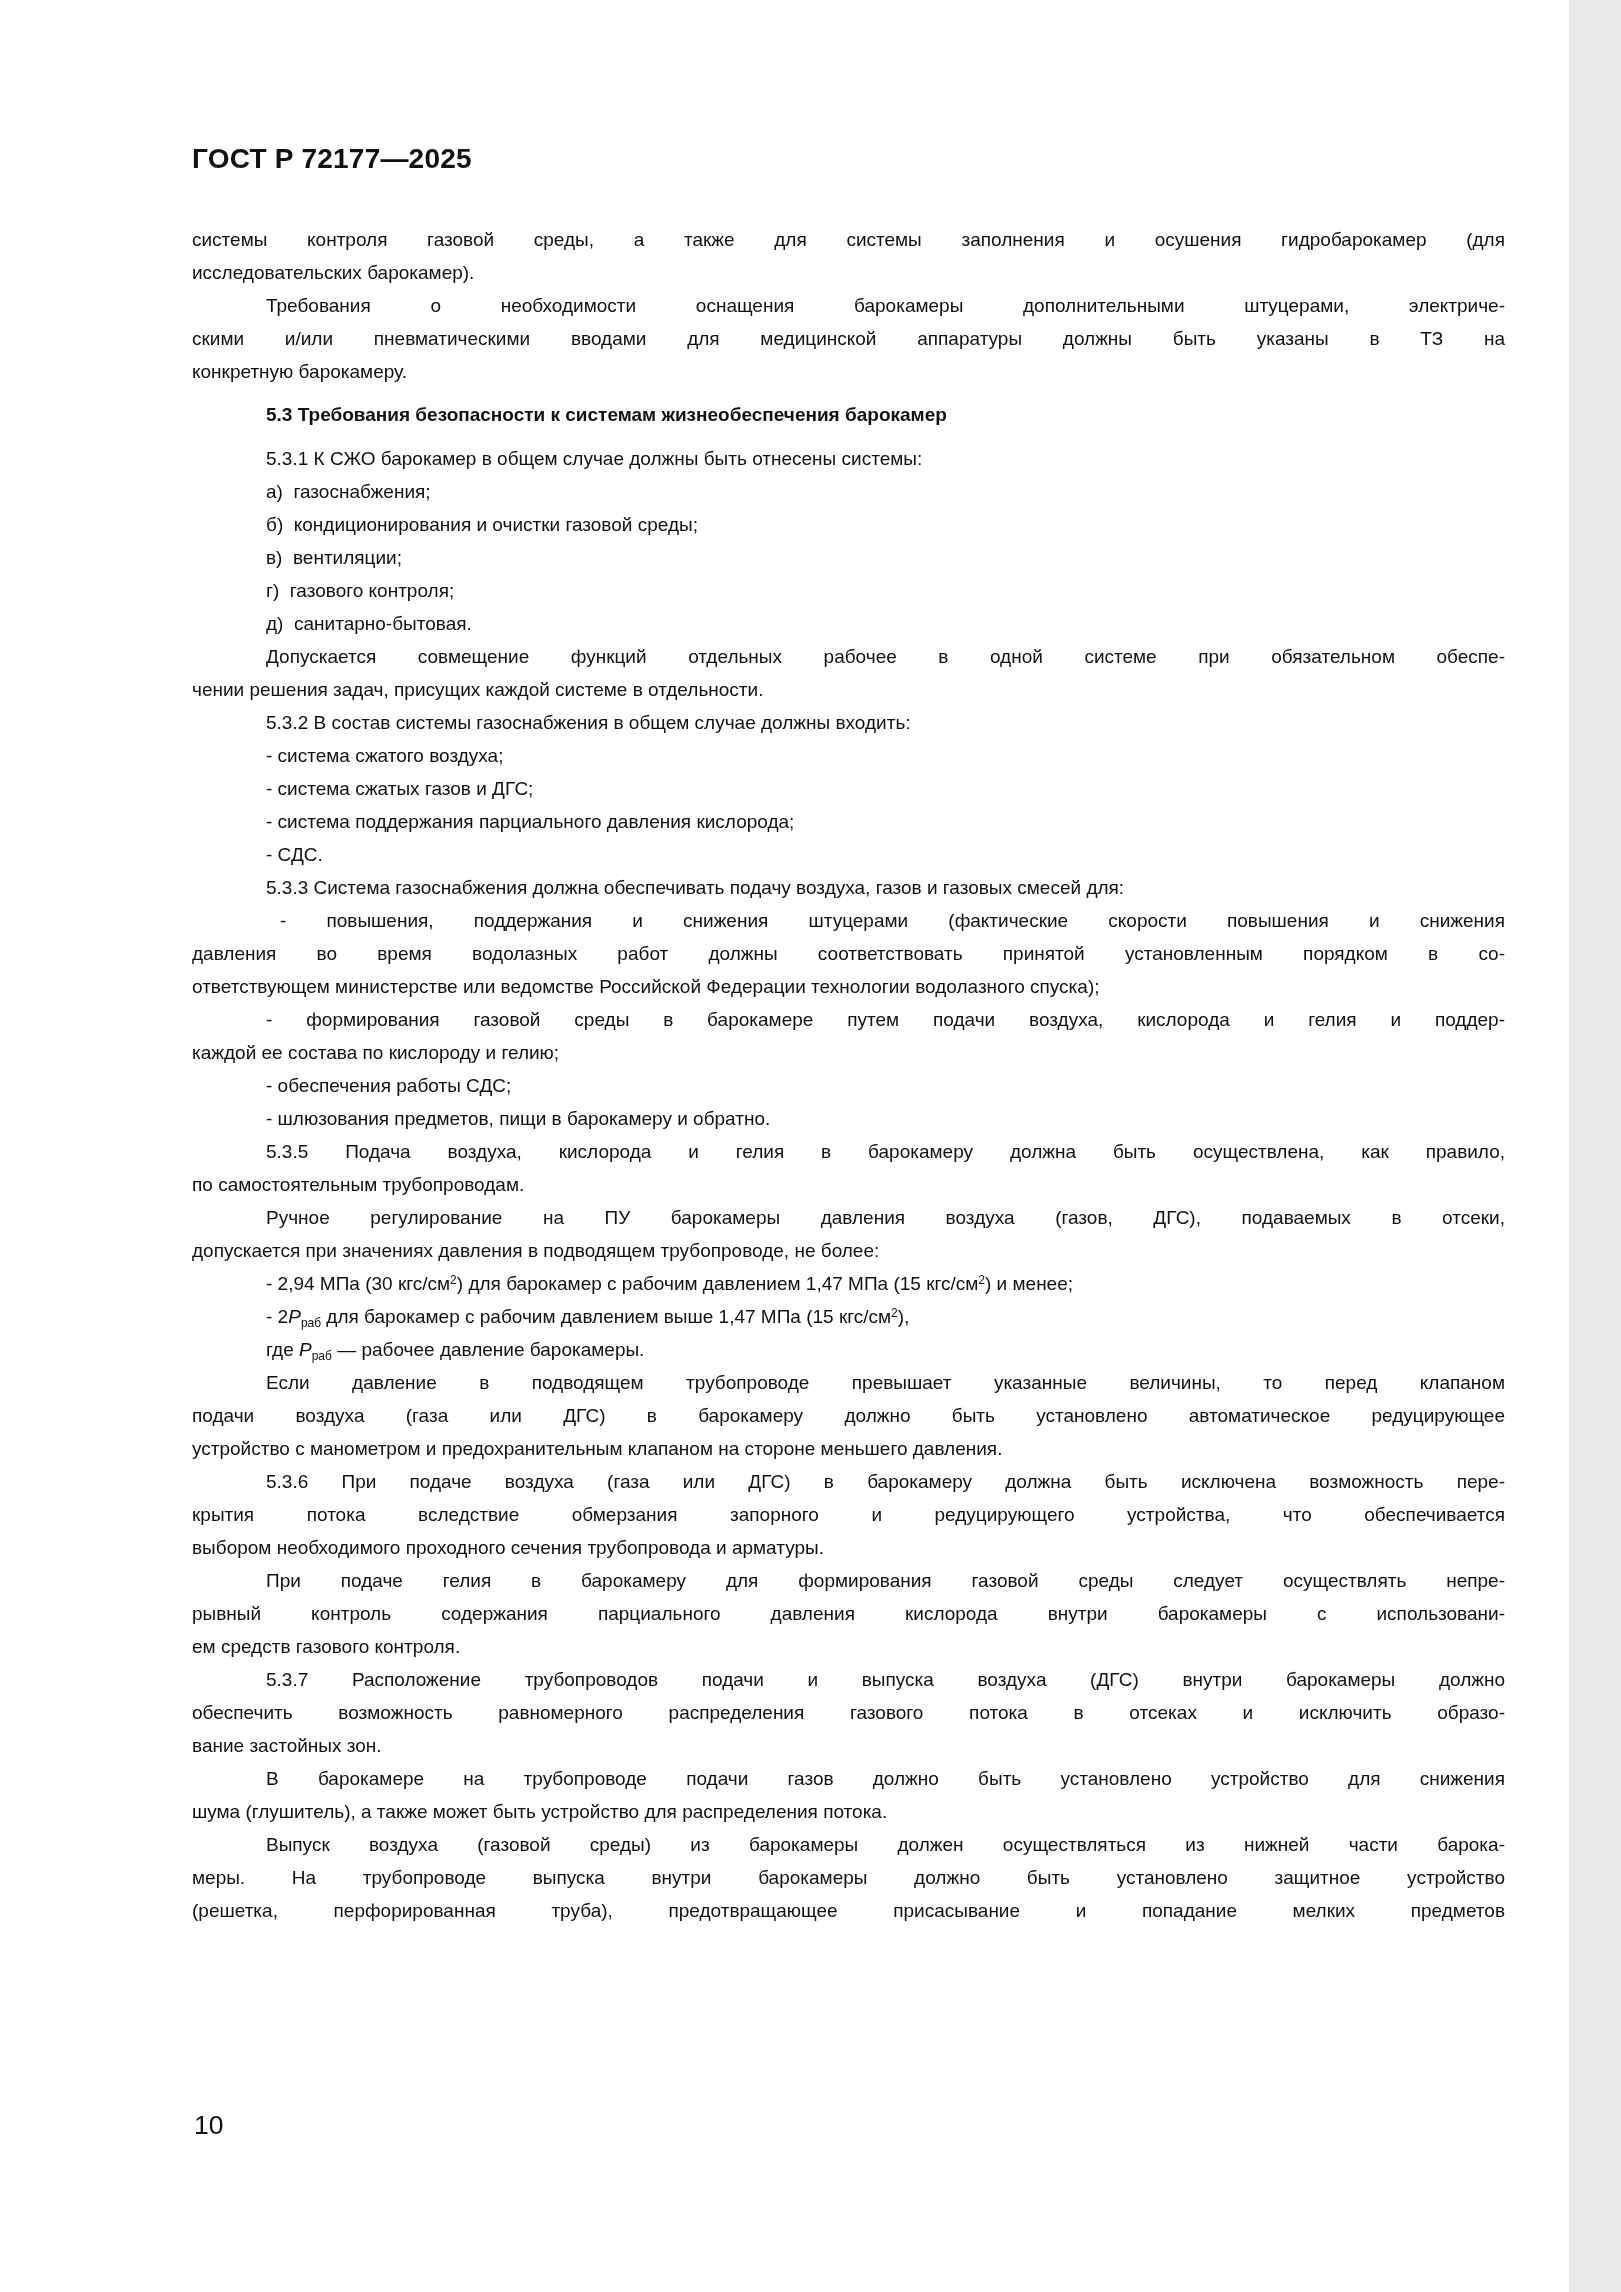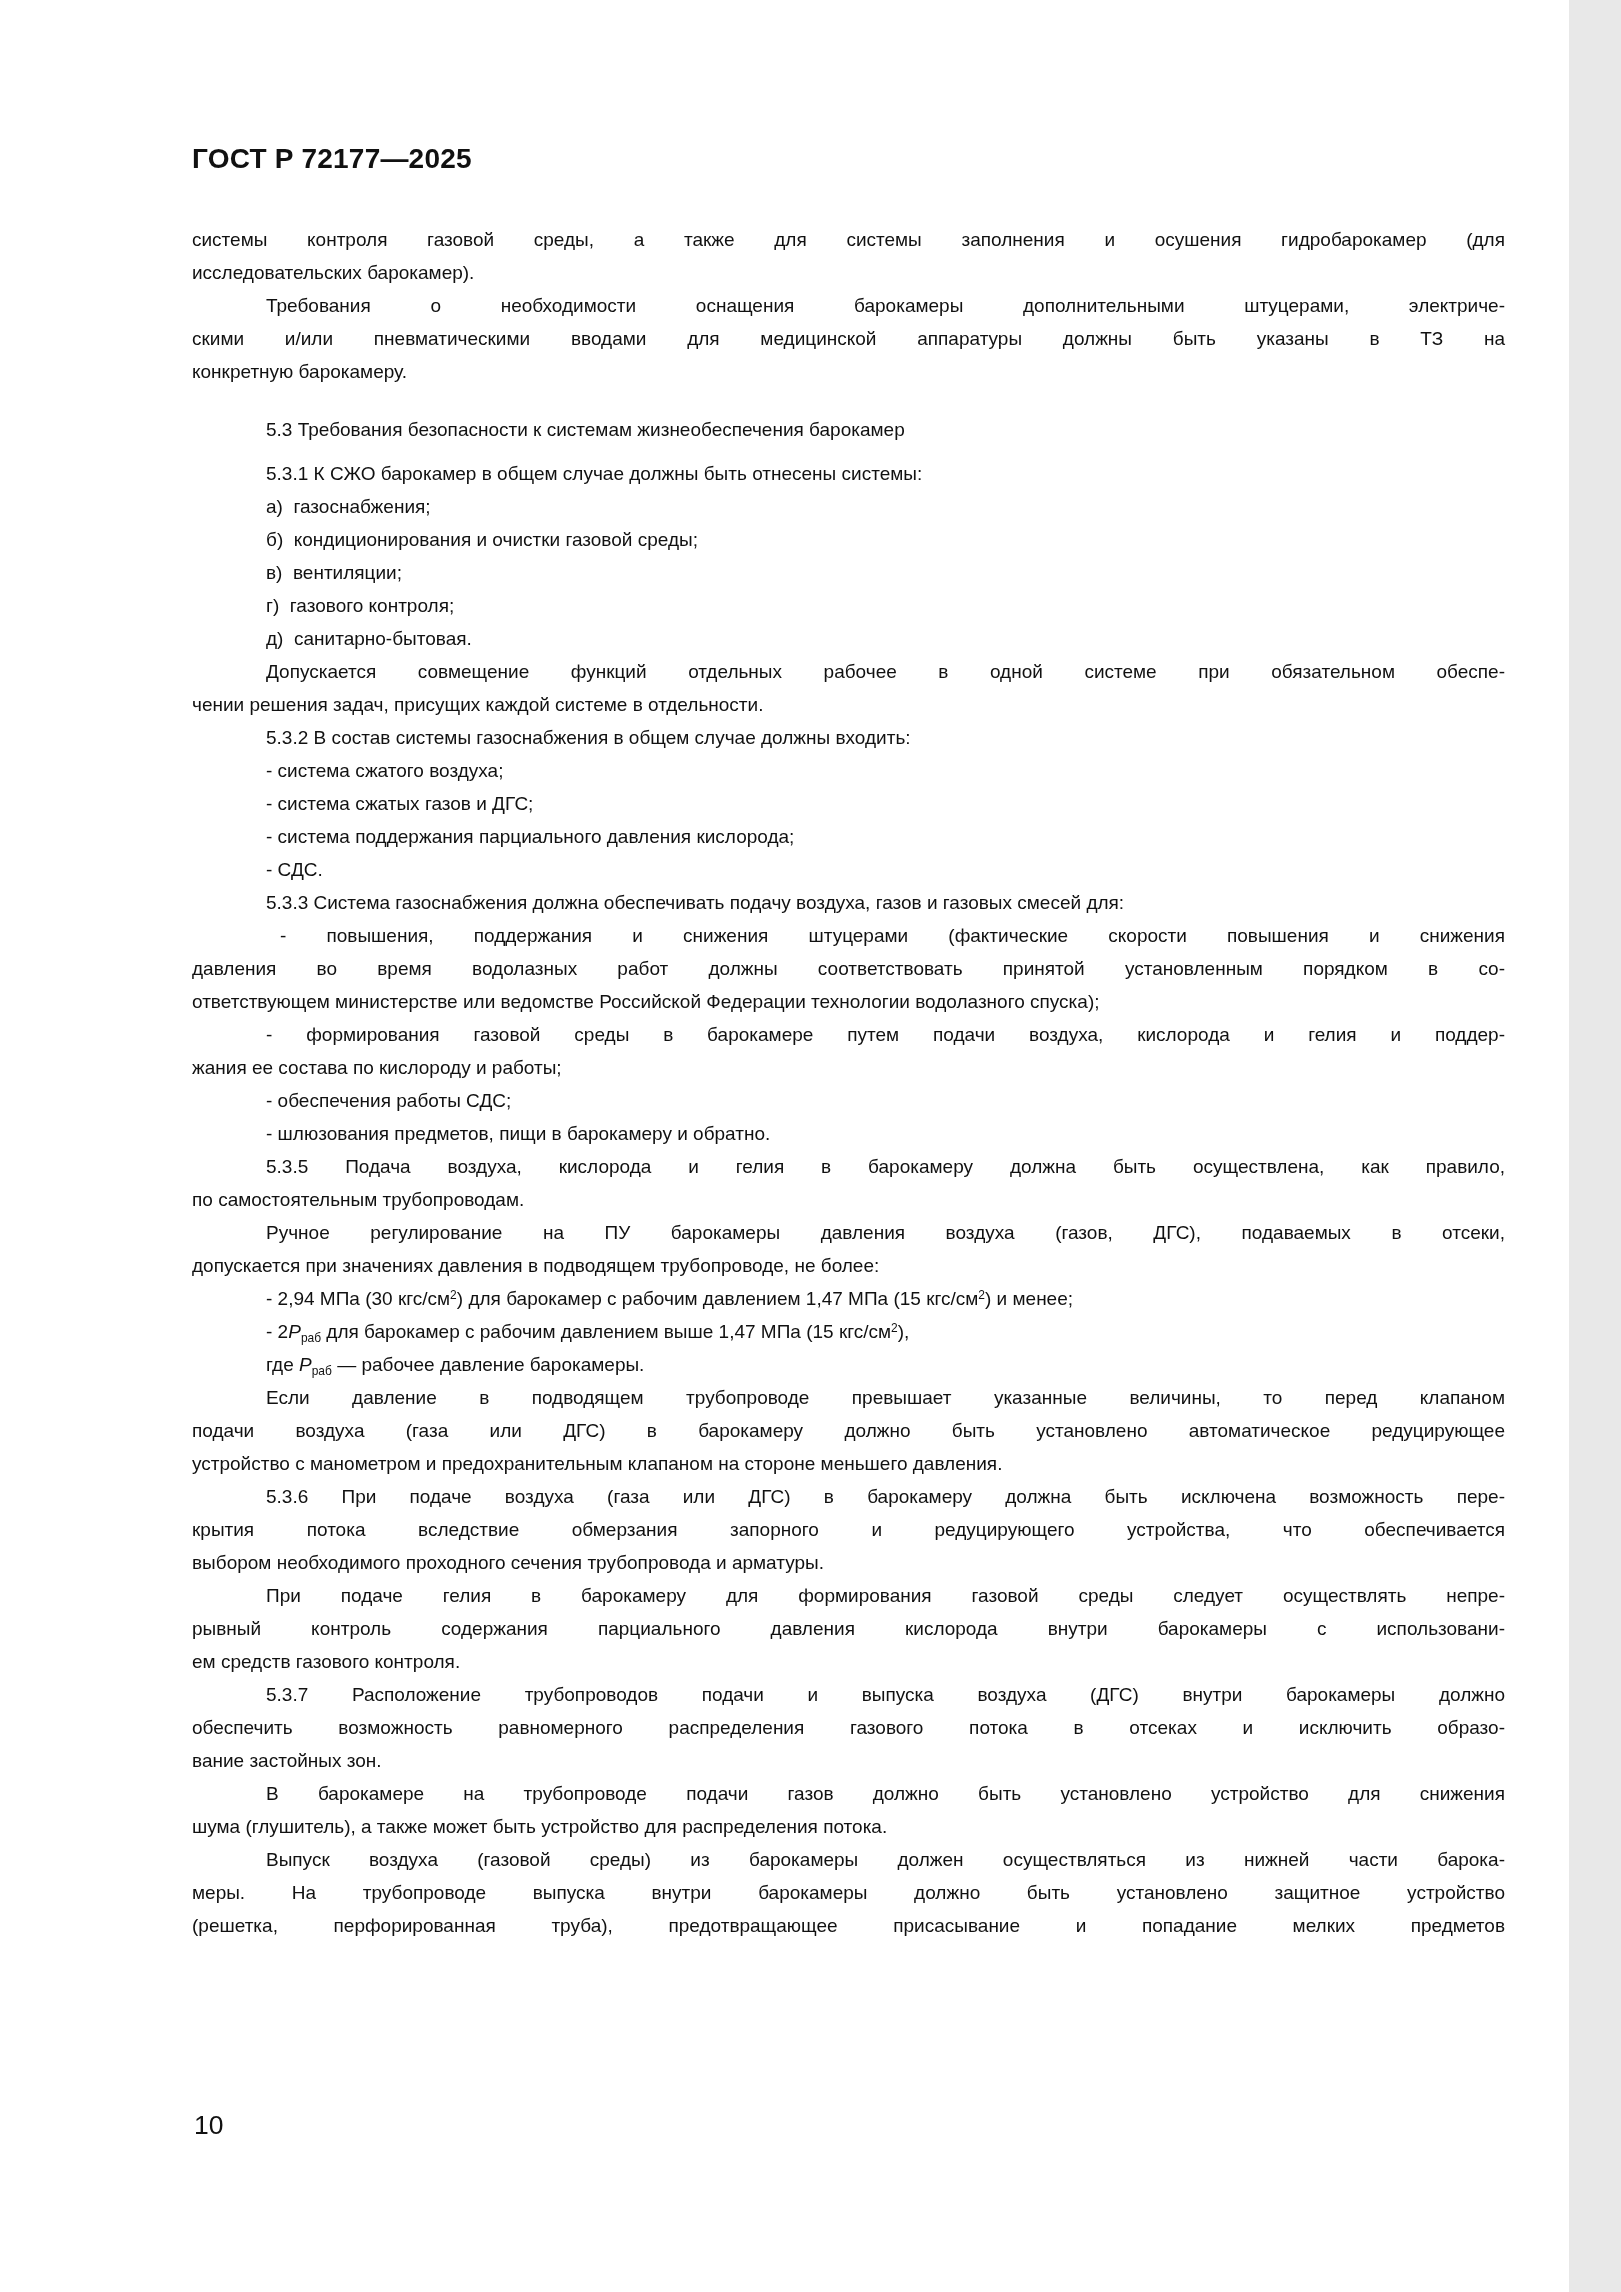--- a/index.html
+++ b/index.html
@@ -23,22 +23,22 @@
   .doc-body {
     position: absolute;
     left: 192px;
     top: 223px;
     width: 1313px;
     font-size: 19px;
     line-height: 33px;
   }
   .block { margin: 0; }
   .block.heading {
-    font-weight: normal;
-    margin-top: 25px;
+    font-weight: bold;
+    margin-top: 10px;
     margin-bottom: 10.8px;
   }
   .line {
     text-align: justify;
     text-align-last: justify;
     text-justify: inter-word;
   }
   .line.last { text-align-last: left; }
   .block.indent .line.first { text-indent: 74px; }
   .block.indent_space .line.first { text-indent: 88px; }
@@ -123,21 +123,21 @@
       <div class="block paragraph indent">
         <div class="line first last">5.3.3 Система газоснабжения должна обеспечивать подачу воздуха, газов и газовых смесей для:</div>
       </div>
       <div class="block paragraph indent_space">
         <div class="line first">- повышения, поддержания и снижения штуцерами (фактические скорости повышения и снижения</div>
         <div class="line">давления во время водолазных работ должны соответствовать принятой установленным порядком в со-</div>
         <div class="line last">ответствующем министерстве или ведомстве Российской Федерации технологии водолазного спуска);</div>
       </div>
       <div class="block paragraph indent">
         <div class="line first">- формирования газовой среды в барокамере путем подачи воздуха, кислорода и гелия и поддер-</div>
-        <div class="line last">жания ее состава по кислороду и работы;</div>
+        <div class="line last">каждой ее состава по кислороду и гелию;</div>
       </div>
       <div class="block paragraph indent">
         <div class="line first last">- обеспечения работы СДС;</div>
       </div>
       <div class="block paragraph indent">
         <div class="line first last">- шлюзования предметов, пищи в барокамеру и обратно.</div>
       </div>
       <div class="block paragraph indent">
         <div class="line first">5.3.5 Подача воздуха, кислорода и гелия в барокамеру должна быть осуществлена, как правило,</div>
         <div class="line last">по самостоятельным трубопроводам.</div>

